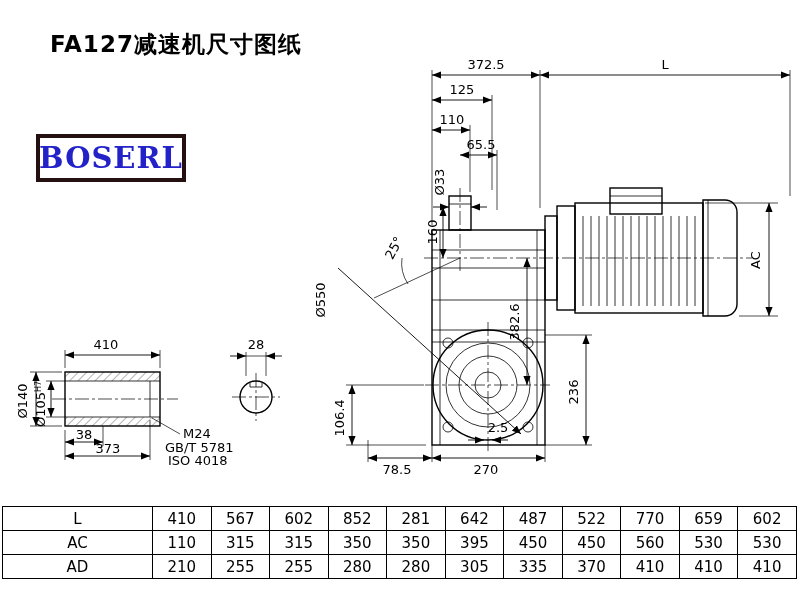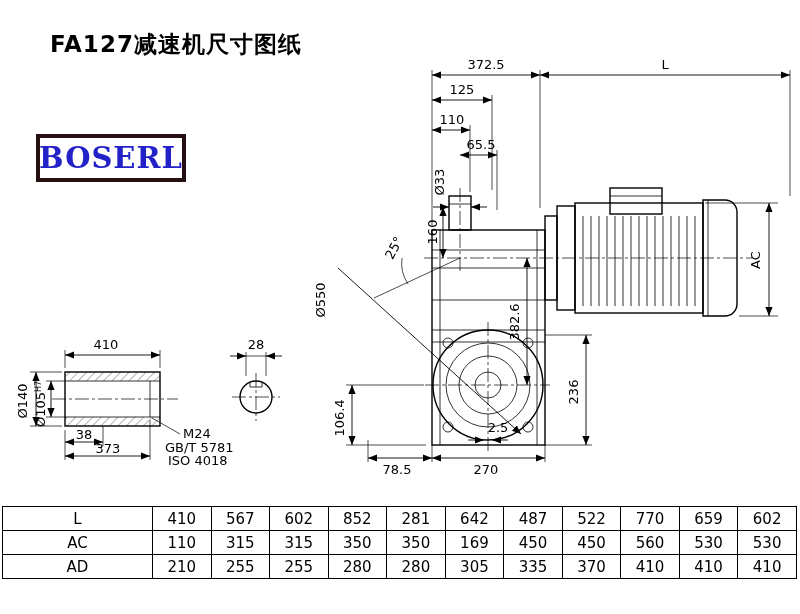--- a/index.html
+++ b/index.html
@@ -237,21 +237,21 @@
         <td>659</td>
         <td>602</td>
       </tr>
       <tr class="row">
         <td>AC</td>
         <td>110</td>
         <td>315</td>
         <td>315</td>
         <td>350</td>
         <td>350</td>
-        <td>169</td>
+        <td>395</td>
         <td>450</td>
         <td>450</td>
         <td>560</td>
         <td>530</td>
         <td>530</td>
       </tr>
       <tr class="row">
         <td>AD</td>
         <td>210</td>
         <td>255</td>

